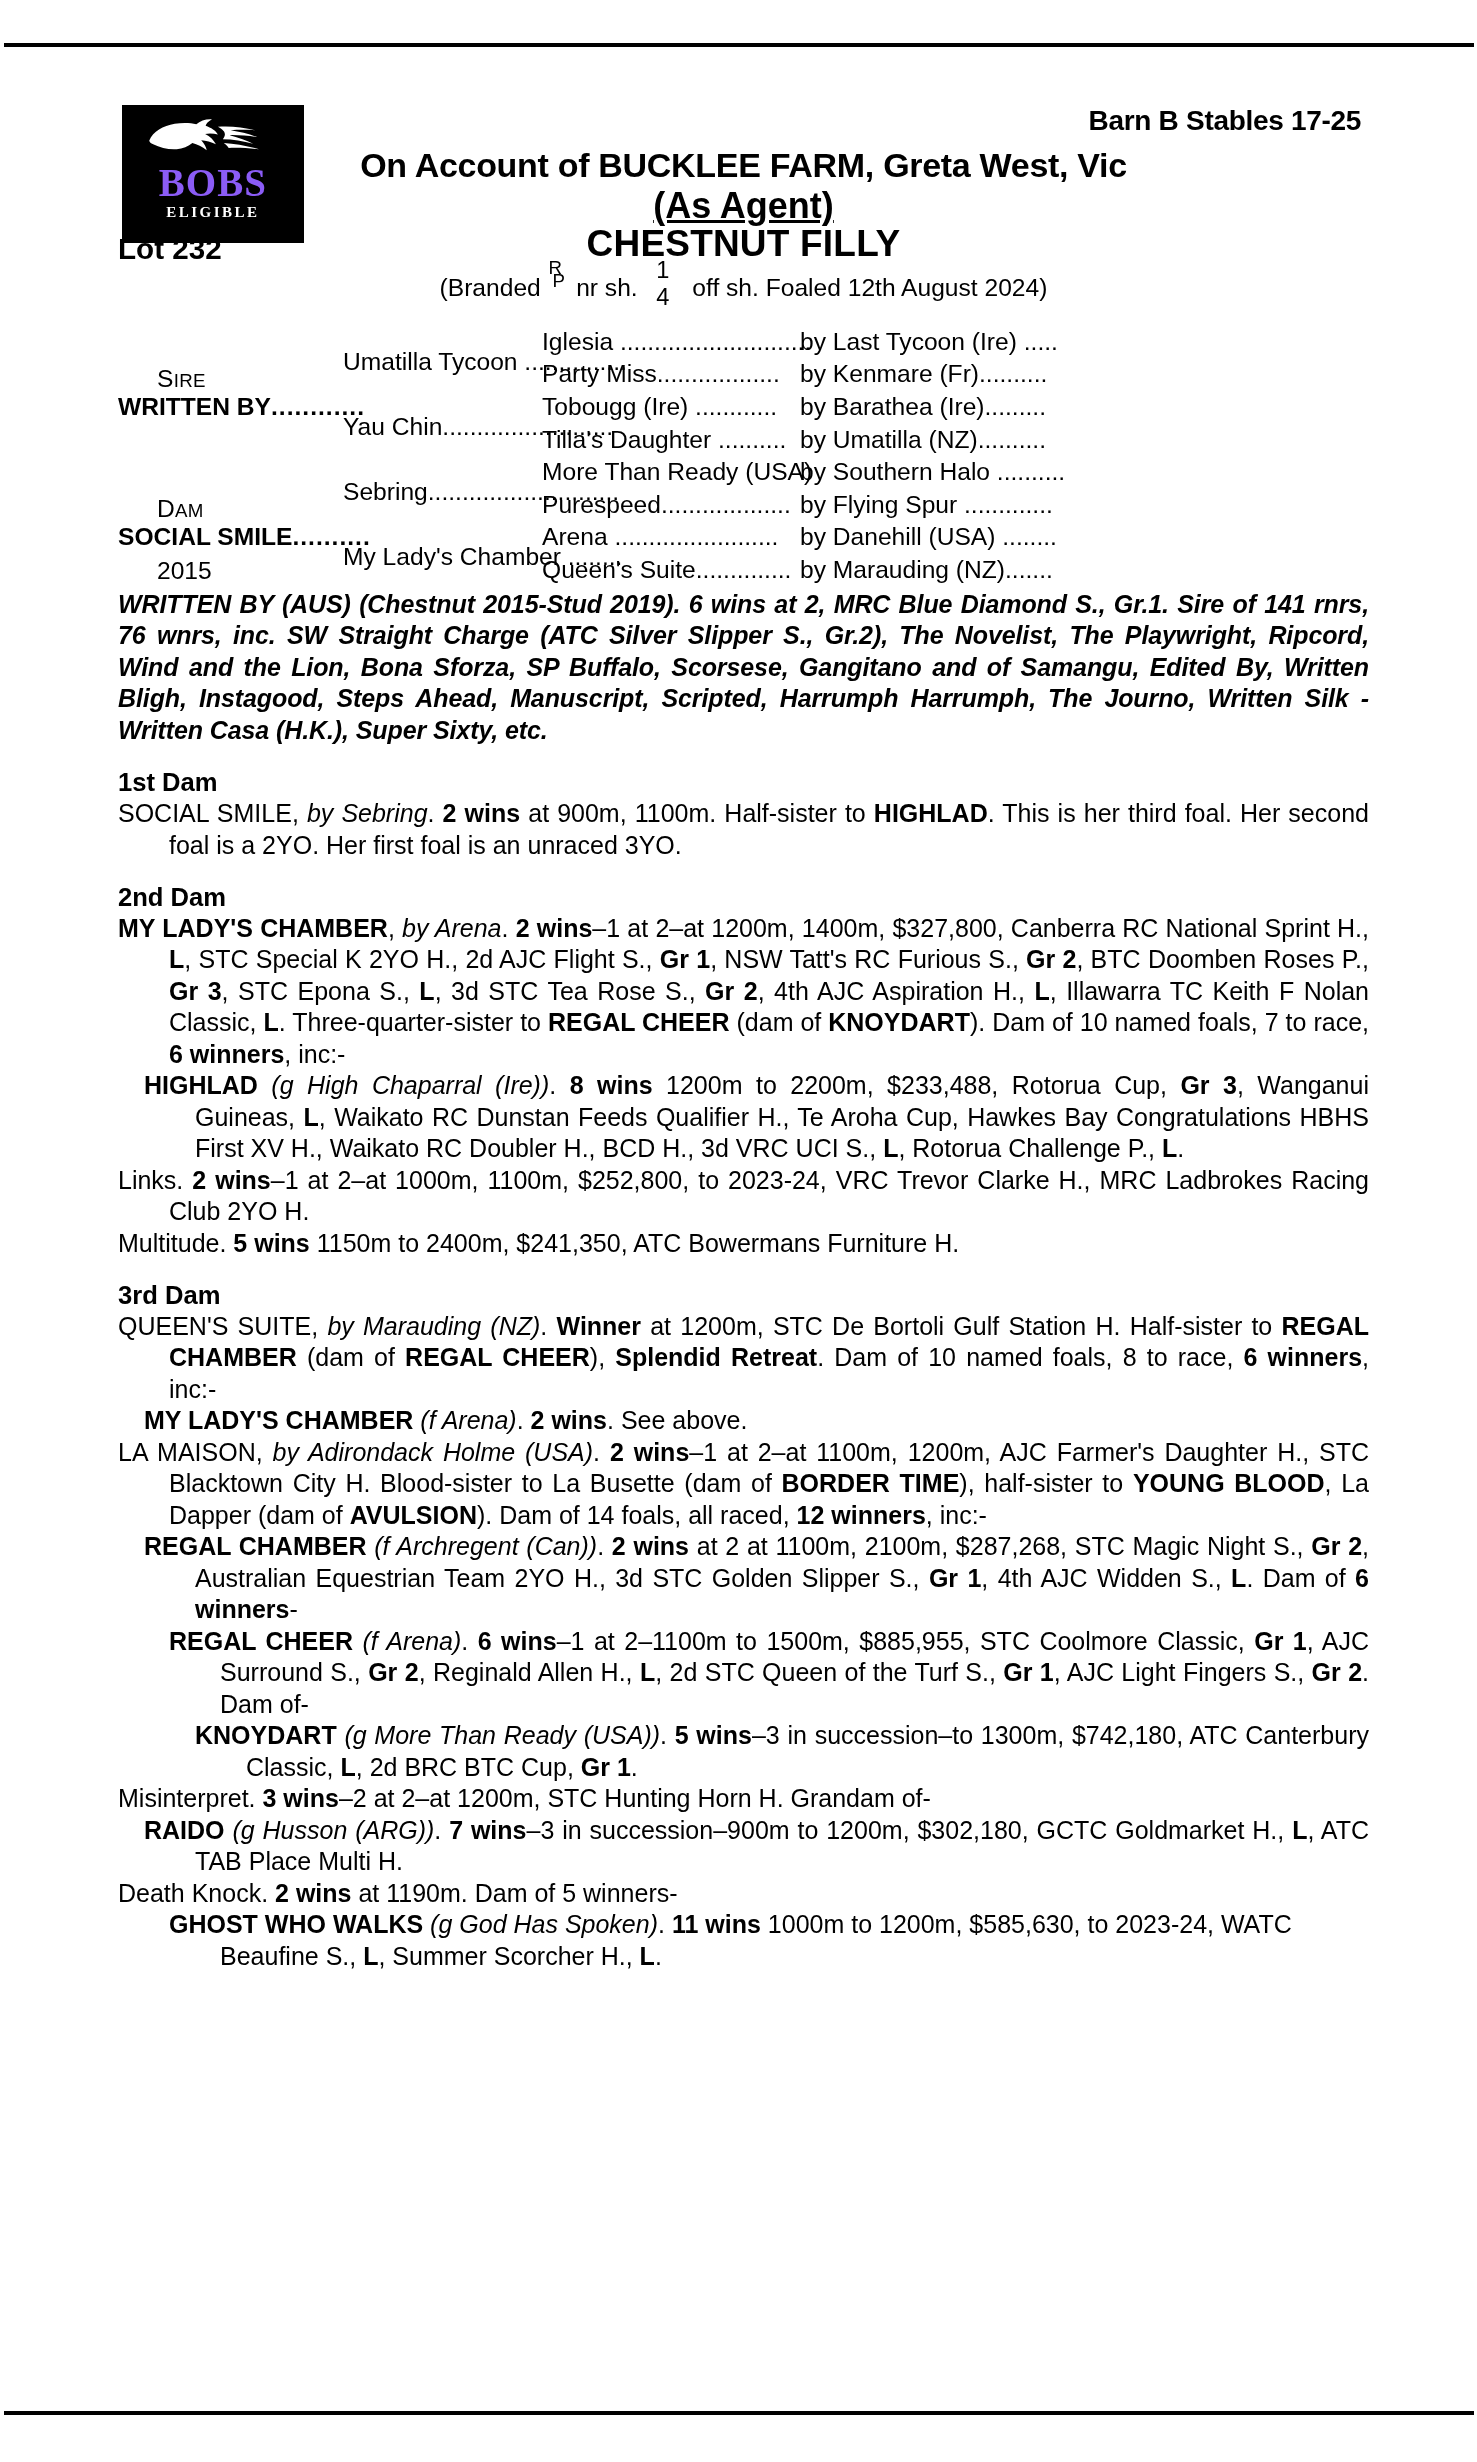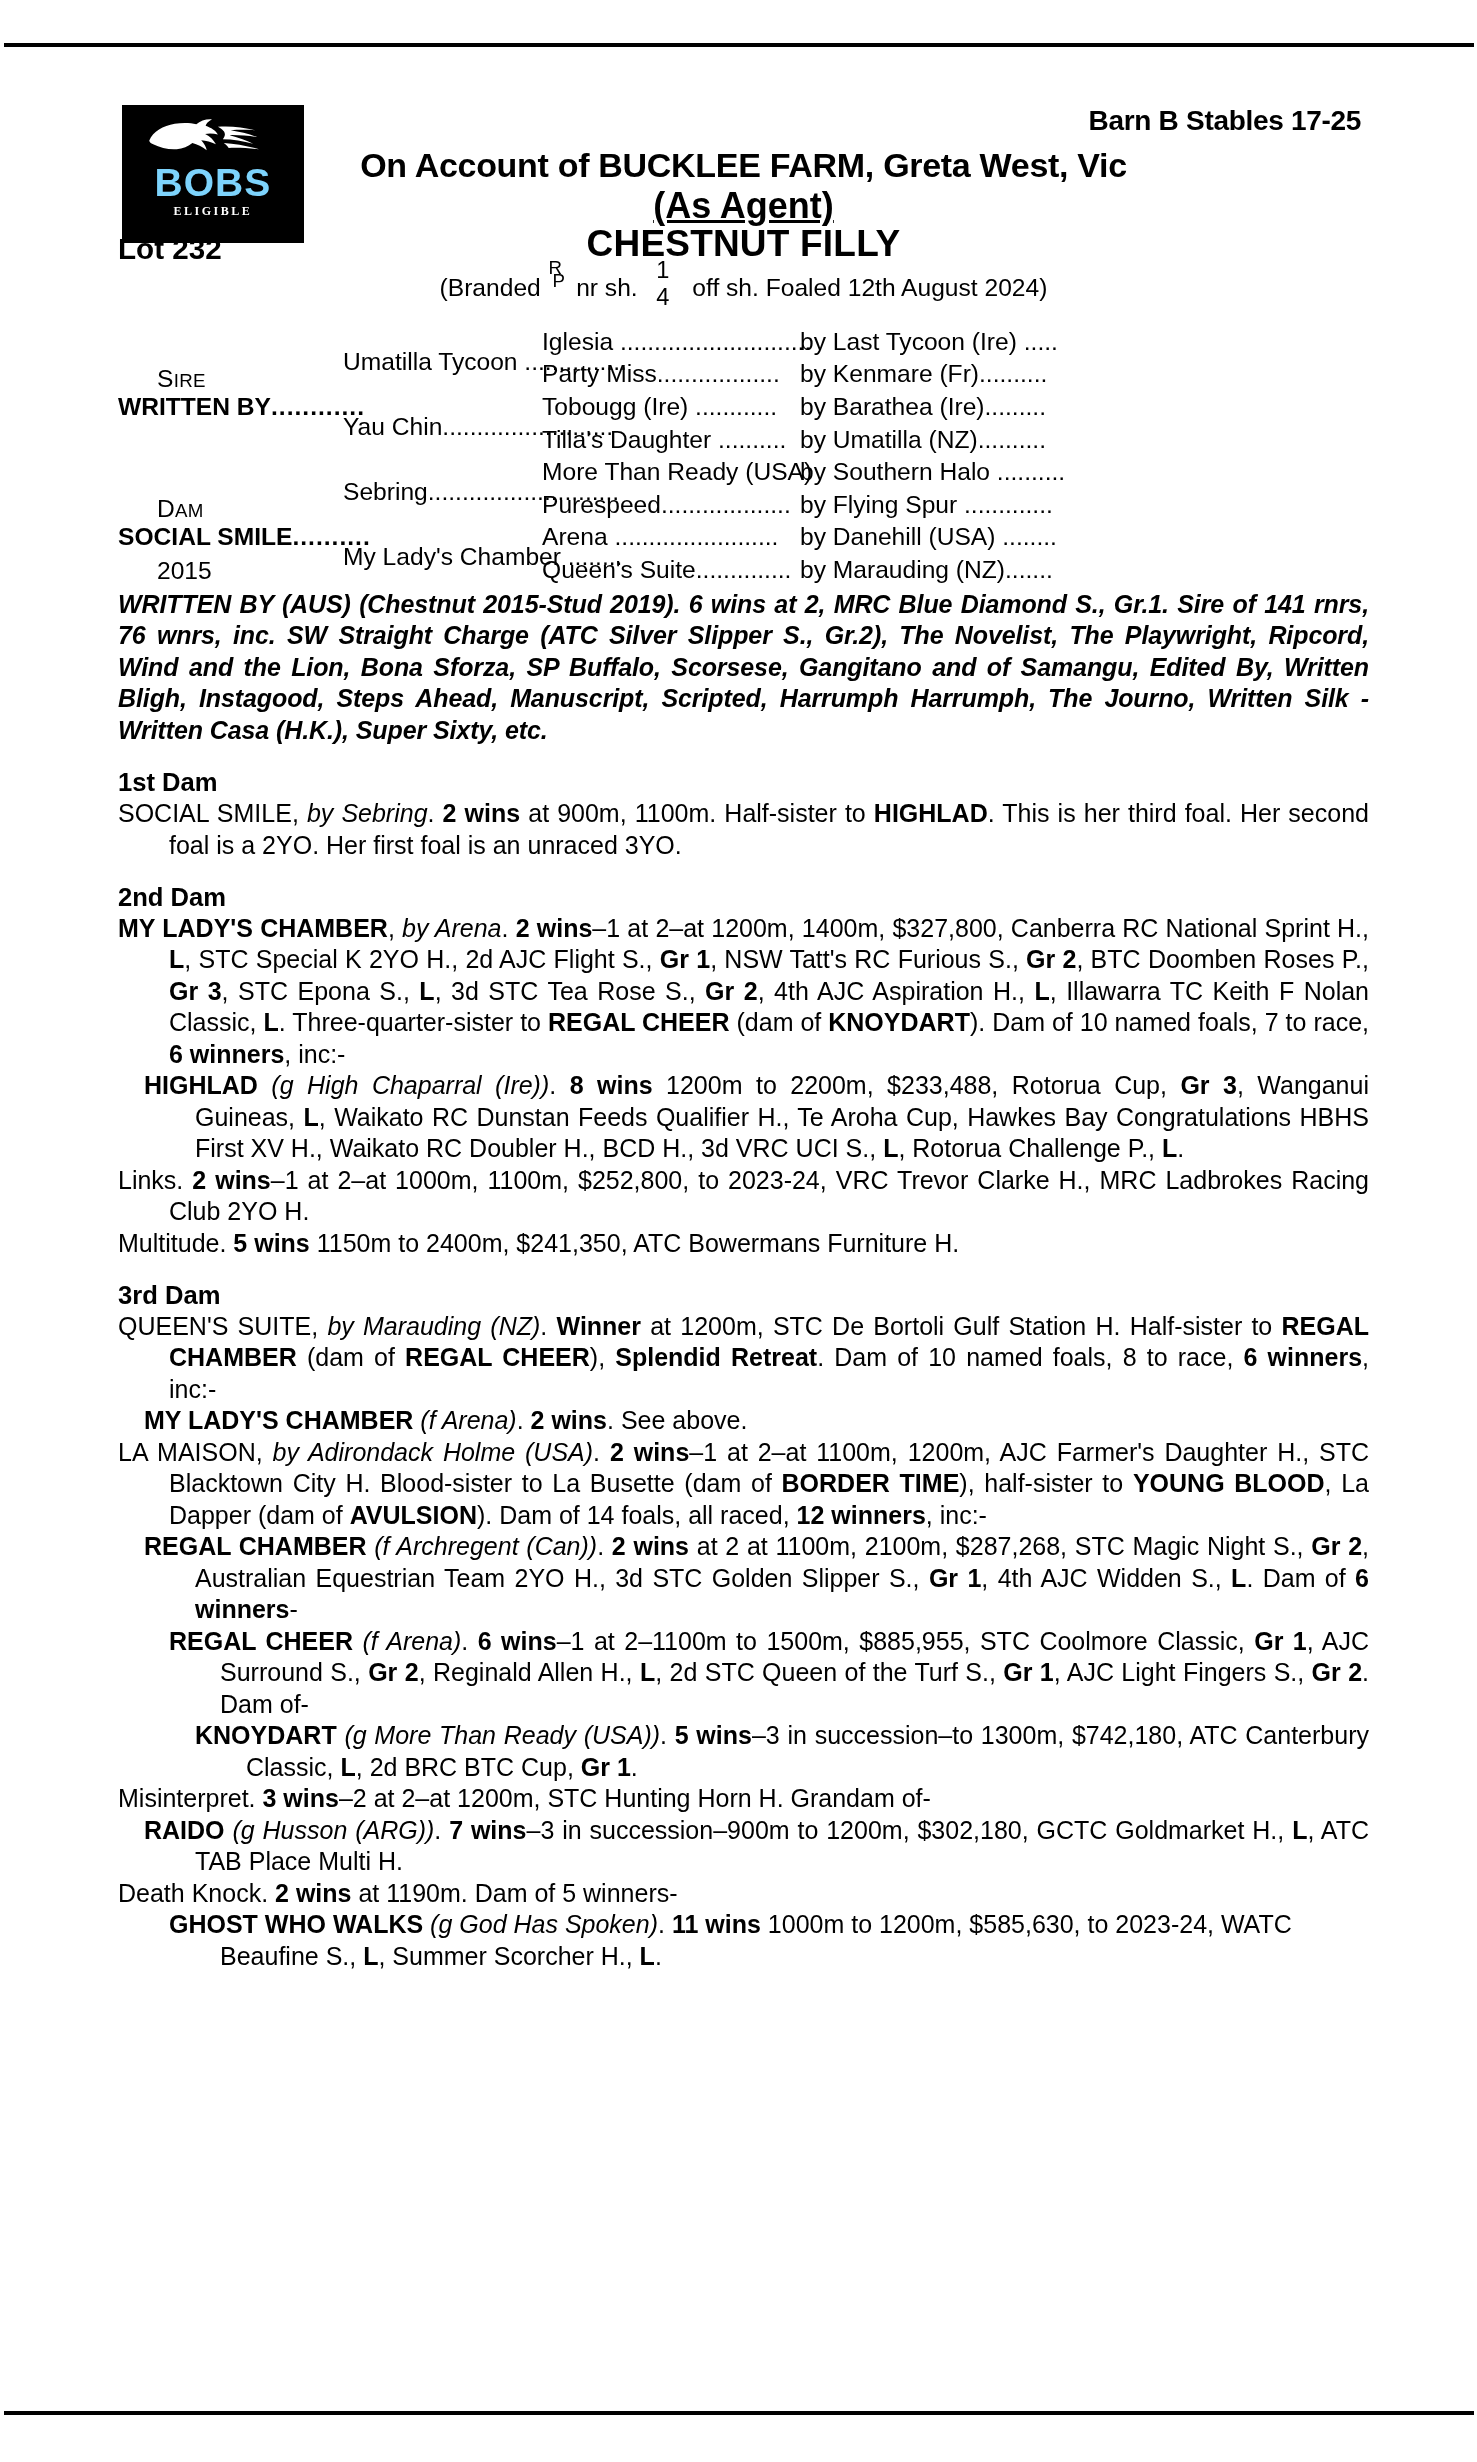--- a/index.html
+++ b/index.html
@@ -52,32 +52,32 @@
     background: #000000;
     display: flex;
     flex-direction: column;
     align-items: center;
     justify-content: flex-start;
     padding-top: 5.9px;
     box-sizing: border-box;
   }
   .logo-horse { width: 148px; height: 51px; display:block; }
   .logo-bobs {
-    font-family: Liberation Sans, sans-serif;
-    color: #7dd3fc;
+    font-family: Liberation Serif, serif;
+    color: #8b5cf6;
     font-size: 39px;
     font-weight: 700;
     letter-spacing: 1px;
     line-height: 0.95;
     margin-top: 2px;
   }
   .logo-eligible {
     font-family: "Liberation Serif", serif;
     color: #ffffff;
-    font-size: 12px;
+    font-size: 15px;
     font-weight: 700;
     letter-spacing: 2.5px;
     margin-top: 3px;
   }
 
   .barn {
     position: absolute;
     right: 7.9px;
     top: 9.9px;
     font-size: 28px;

